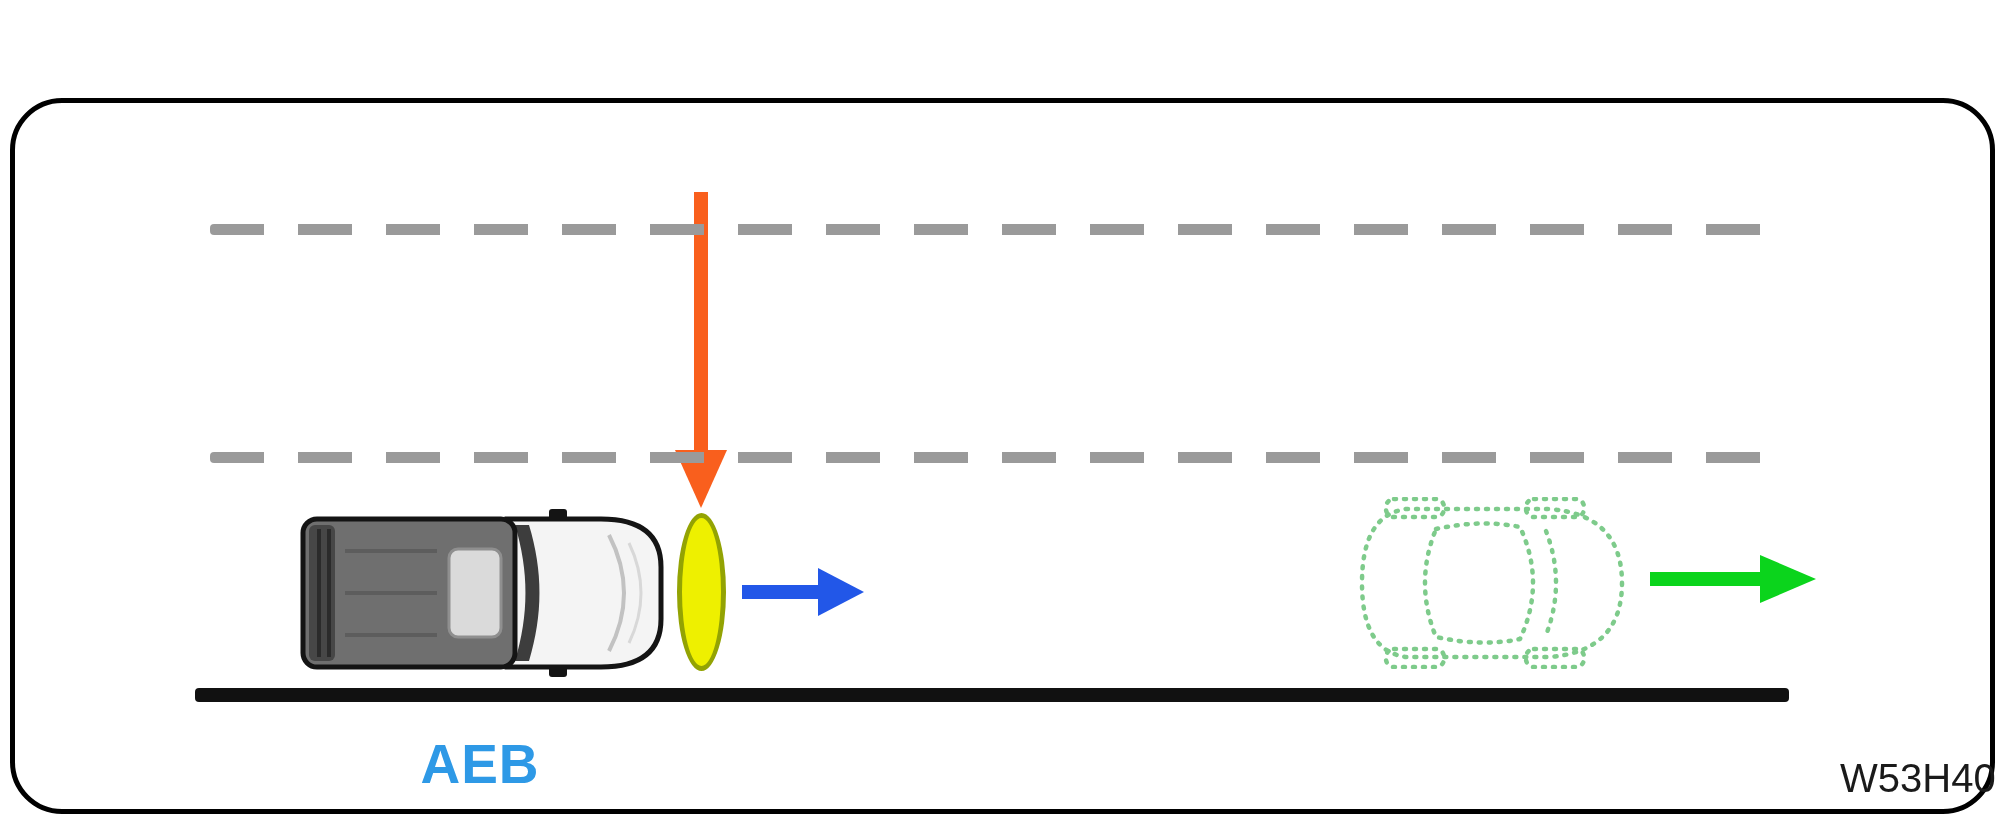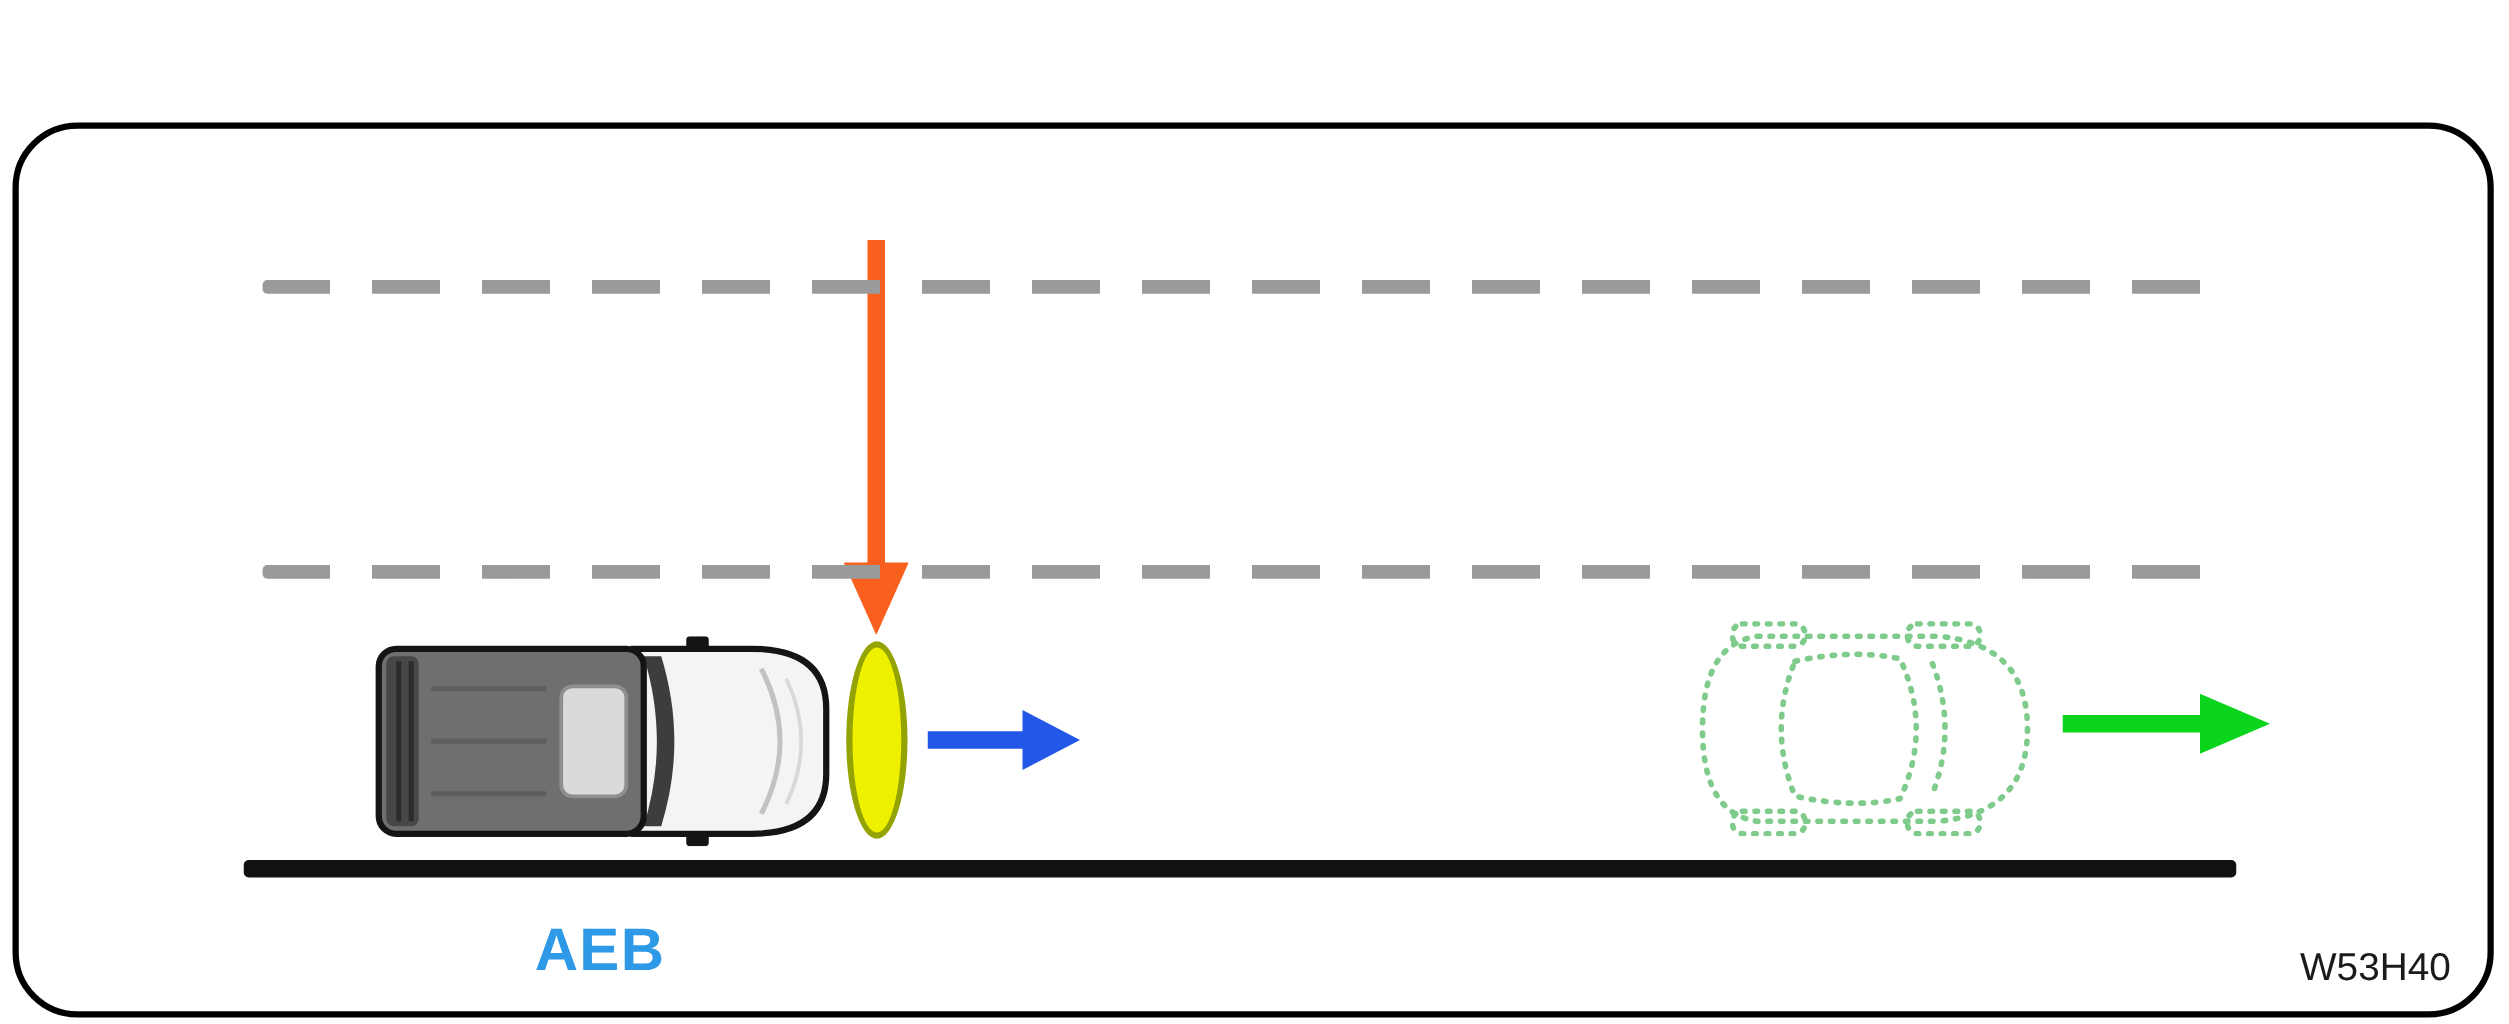--- a/index.html
+++ b/index.html
@@ -22,25 +22,25 @@
   }
   .abs{position:absolute;}
   .label{
     font-weight:800;
     text-align:center;
     line-height:1;
     letter-spacing:1px;
     white-space:nowrap;
   }
   .blockage-label{ left:500px; top:110px; width:420px; font-size:64px; color:var(--c-blockage,#f95f1d); }
-  .aeb-label{ left:340px; top:737px; width:280px; font-size:48px; color:var(--c-aeb-text,#2e99e6); }
+  .aeb-label{ left:340px; top:737px; width:280px; font-size:55px; color:var(--c-aeb-text,#2e99e6); }
   .target-label{ left:1233px; top:739px; width:560px; font-size:60px; color:var(--c-target-text,#2db457); }
   .figure-code{
     left:1840px; top:756px;
-    font-size:31px;
+    font-size:40px;
     font-weight:400;
     color:#1a1a1a;
     letter-spacing:0;
   }
   .lane-dash{
     left:210px;
     width:1572px; height:11px;
     background:repeating-linear-gradient(90deg,
       var(--c-lane-dash,#9a9a9a) 0px, var(--c-lane-dash,#9a9a9a) 54px,
       transparent 54px, transparent 88px);

